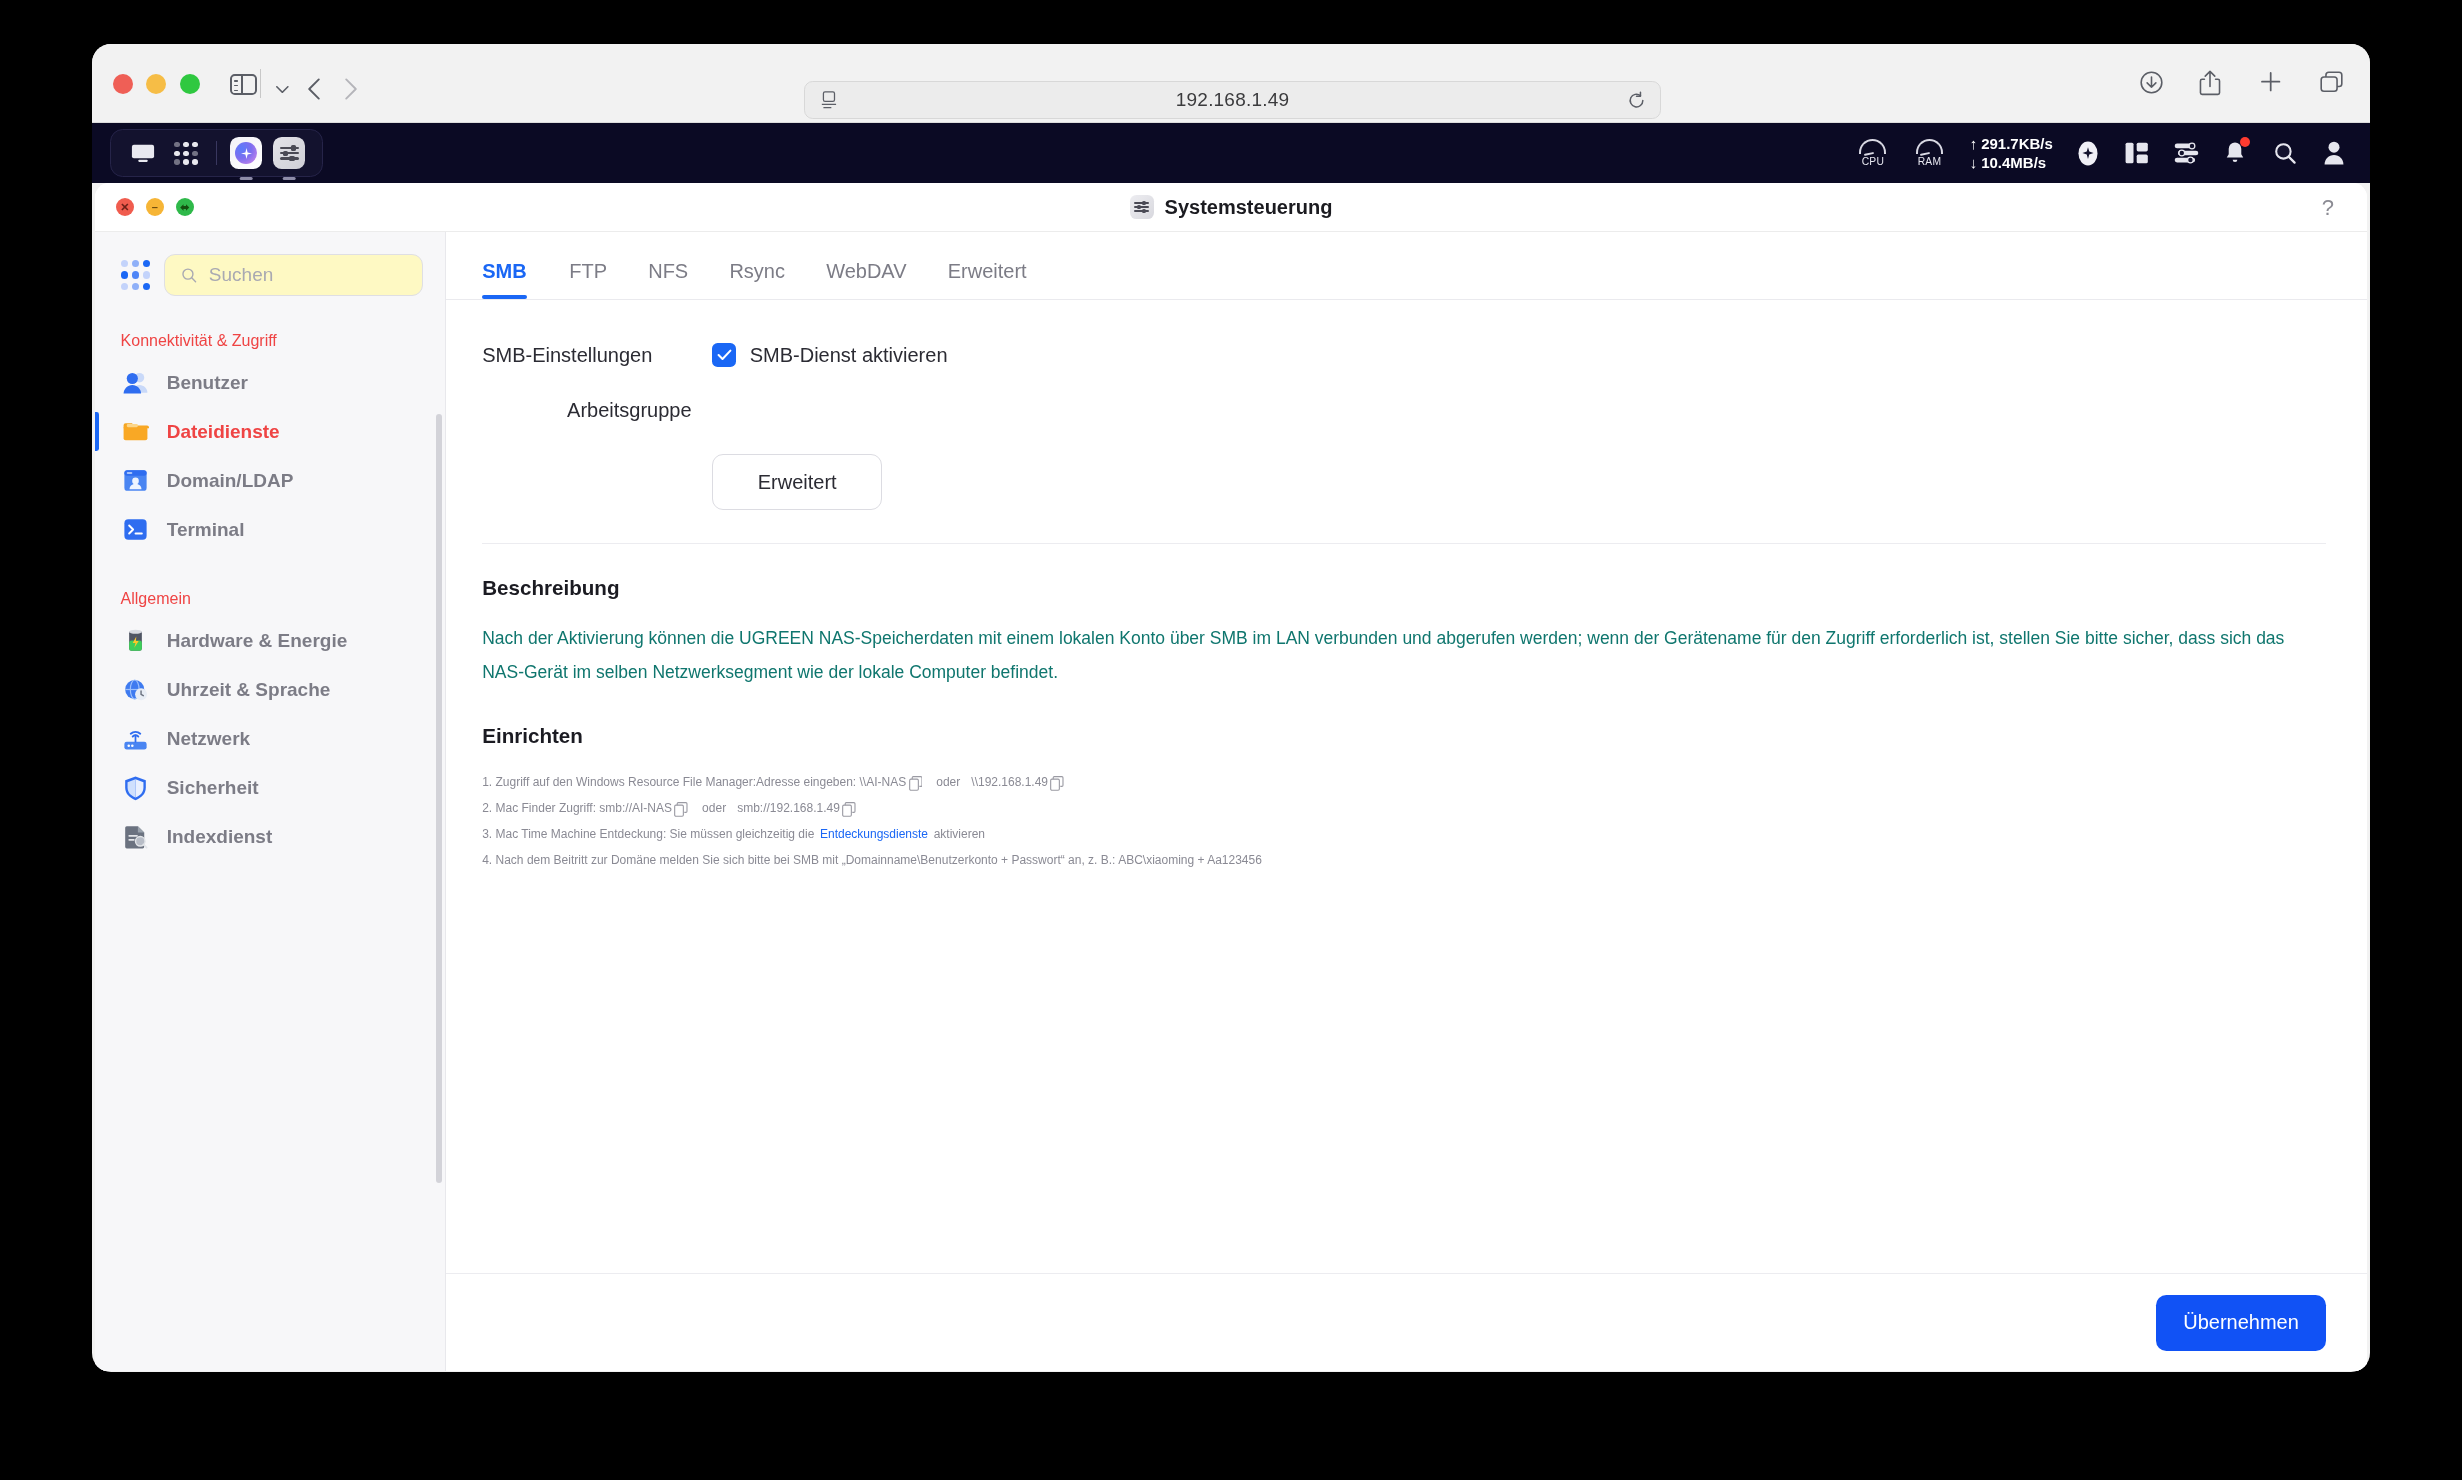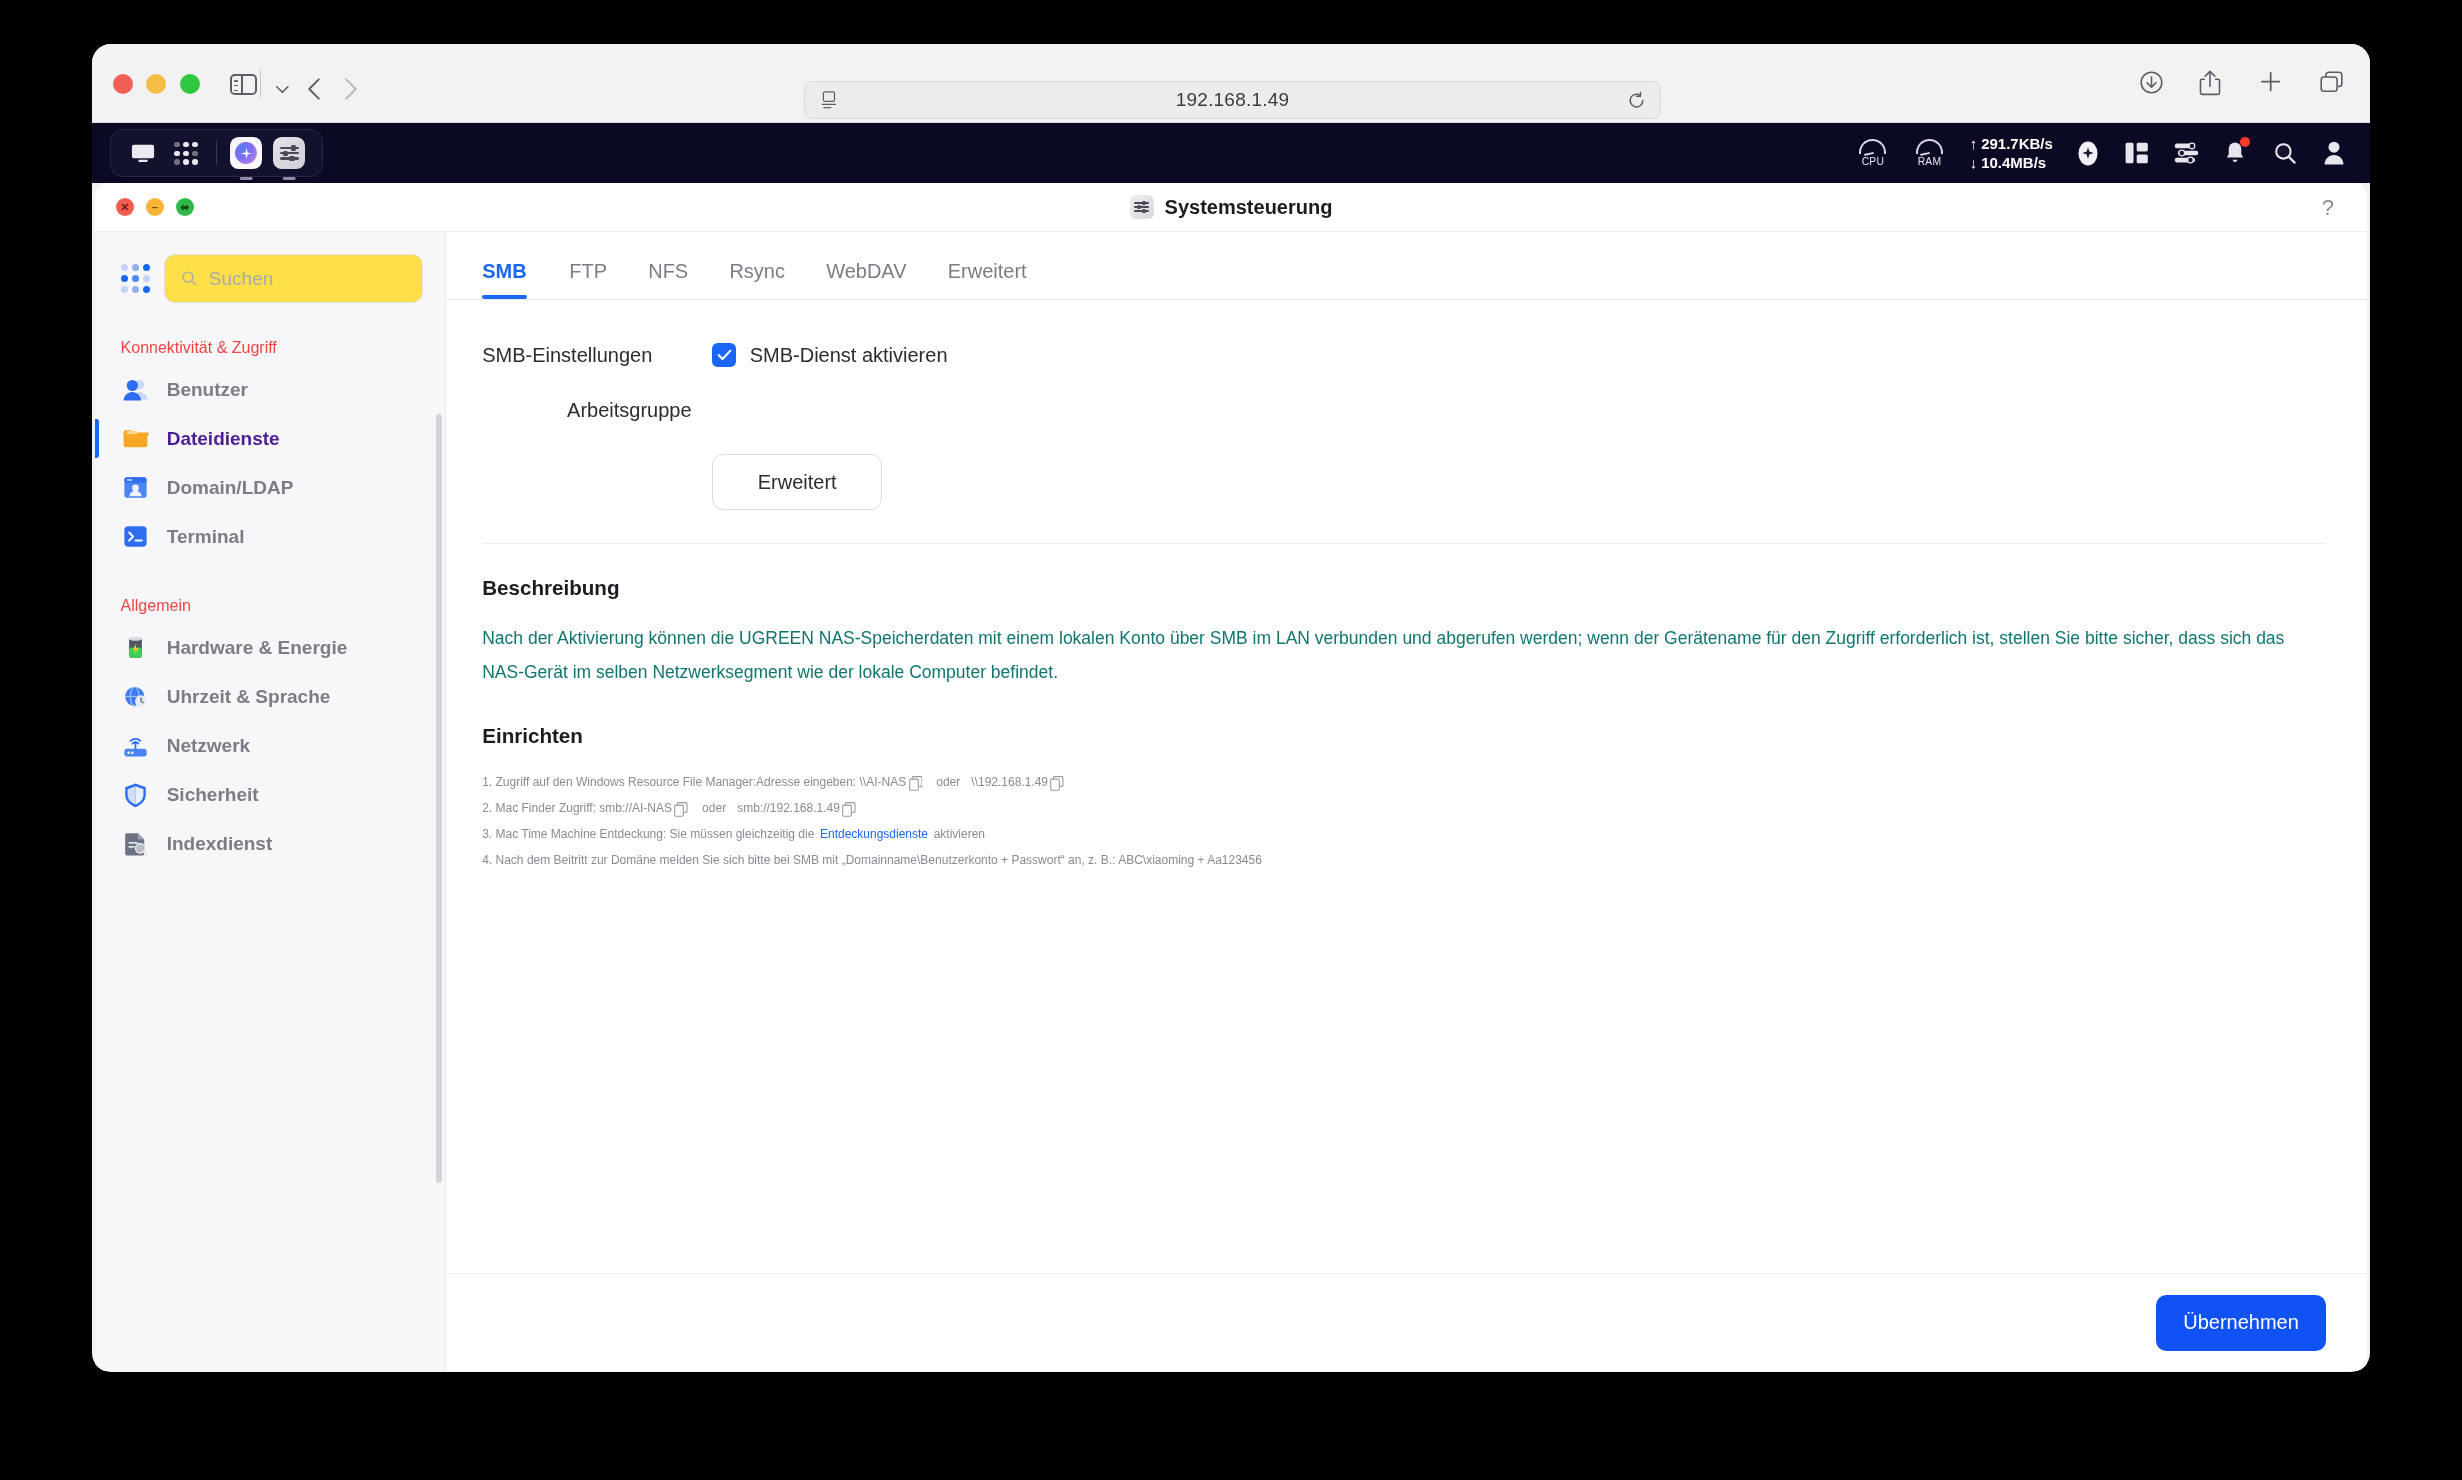--- a/index.html
+++ b/index.html
@@ -153,22 +153,22 @@
     width: 351px; height: 100%;
     background: #f7f7f9;
     border-right: 0.8px solid #e8e8ec;
     position: relative;
     padding-top: 11px;
   }
   #sidebar-top { display: flex; align-items: center; gap: 14.3px; padding: 11px 22px 0 25.4px; }
   .dotgrid { display: grid; grid-template-columns: repeat(3, 7.1px); grid-gap: 4px; }
   .dotgrid i { width: 7.1px; height: 7.1px; border-radius: 50%; display: block; }
   #search-box {
-    flex: 1; height: 49px;
-    background: #fde047;
+    flex: 1; height: 42px;
+    background: #fef9c3;
     border: 1.2px solid #dfdfe4;
     border-radius: 11px;
     display: flex; align-items: center; gap: 11px;
     padding: 0 16px;
   }
   #search-input {
     border: none; outline: none; background: transparent;
     font-size: 19px; color: #5a5a62; font-family: "Liberation Sans", sans-serif;
     width: 100%;
   }
@@ -179,21 +179,21 @@
     padding: 0 0 0 25.4px;
     margin-top: 36px; margin-bottom: 8px;
   }
   .side-item {
     display: flex; align-items: center; gap: 17.5px;
     padding: 10.3px 0 10.3px 27px;
     position: relative;
     min-height: 49px;
   }
   .side-item .label { font-size: 19px; font-weight: bold; color: #7c7c86; line-height: 1.45; }
-  .side-item.active .label { color: #4c1d95; text-align: center; }
+  .side-item.active .label { color: #ef4444; text-align: center; }
   .side-item.active::before {
     content: ''; position: absolute; left: 0; top: 4.8px; bottom: 4.8px;
     width: 4px; background: #1a67f5; border-radius: 0 2.4px 2.4px 0;
   }
   .si-icon { width: 27px; height: 27px; flex-shrink: 0; border-radius: 6.3px; position: relative; }
 
   #side-scroll {
     position: absolute; right: 3.2px; top: 182px;
     width: 5.6px; height: 769px;
     background: #d3d3d9; border-radius: 3.2px;

